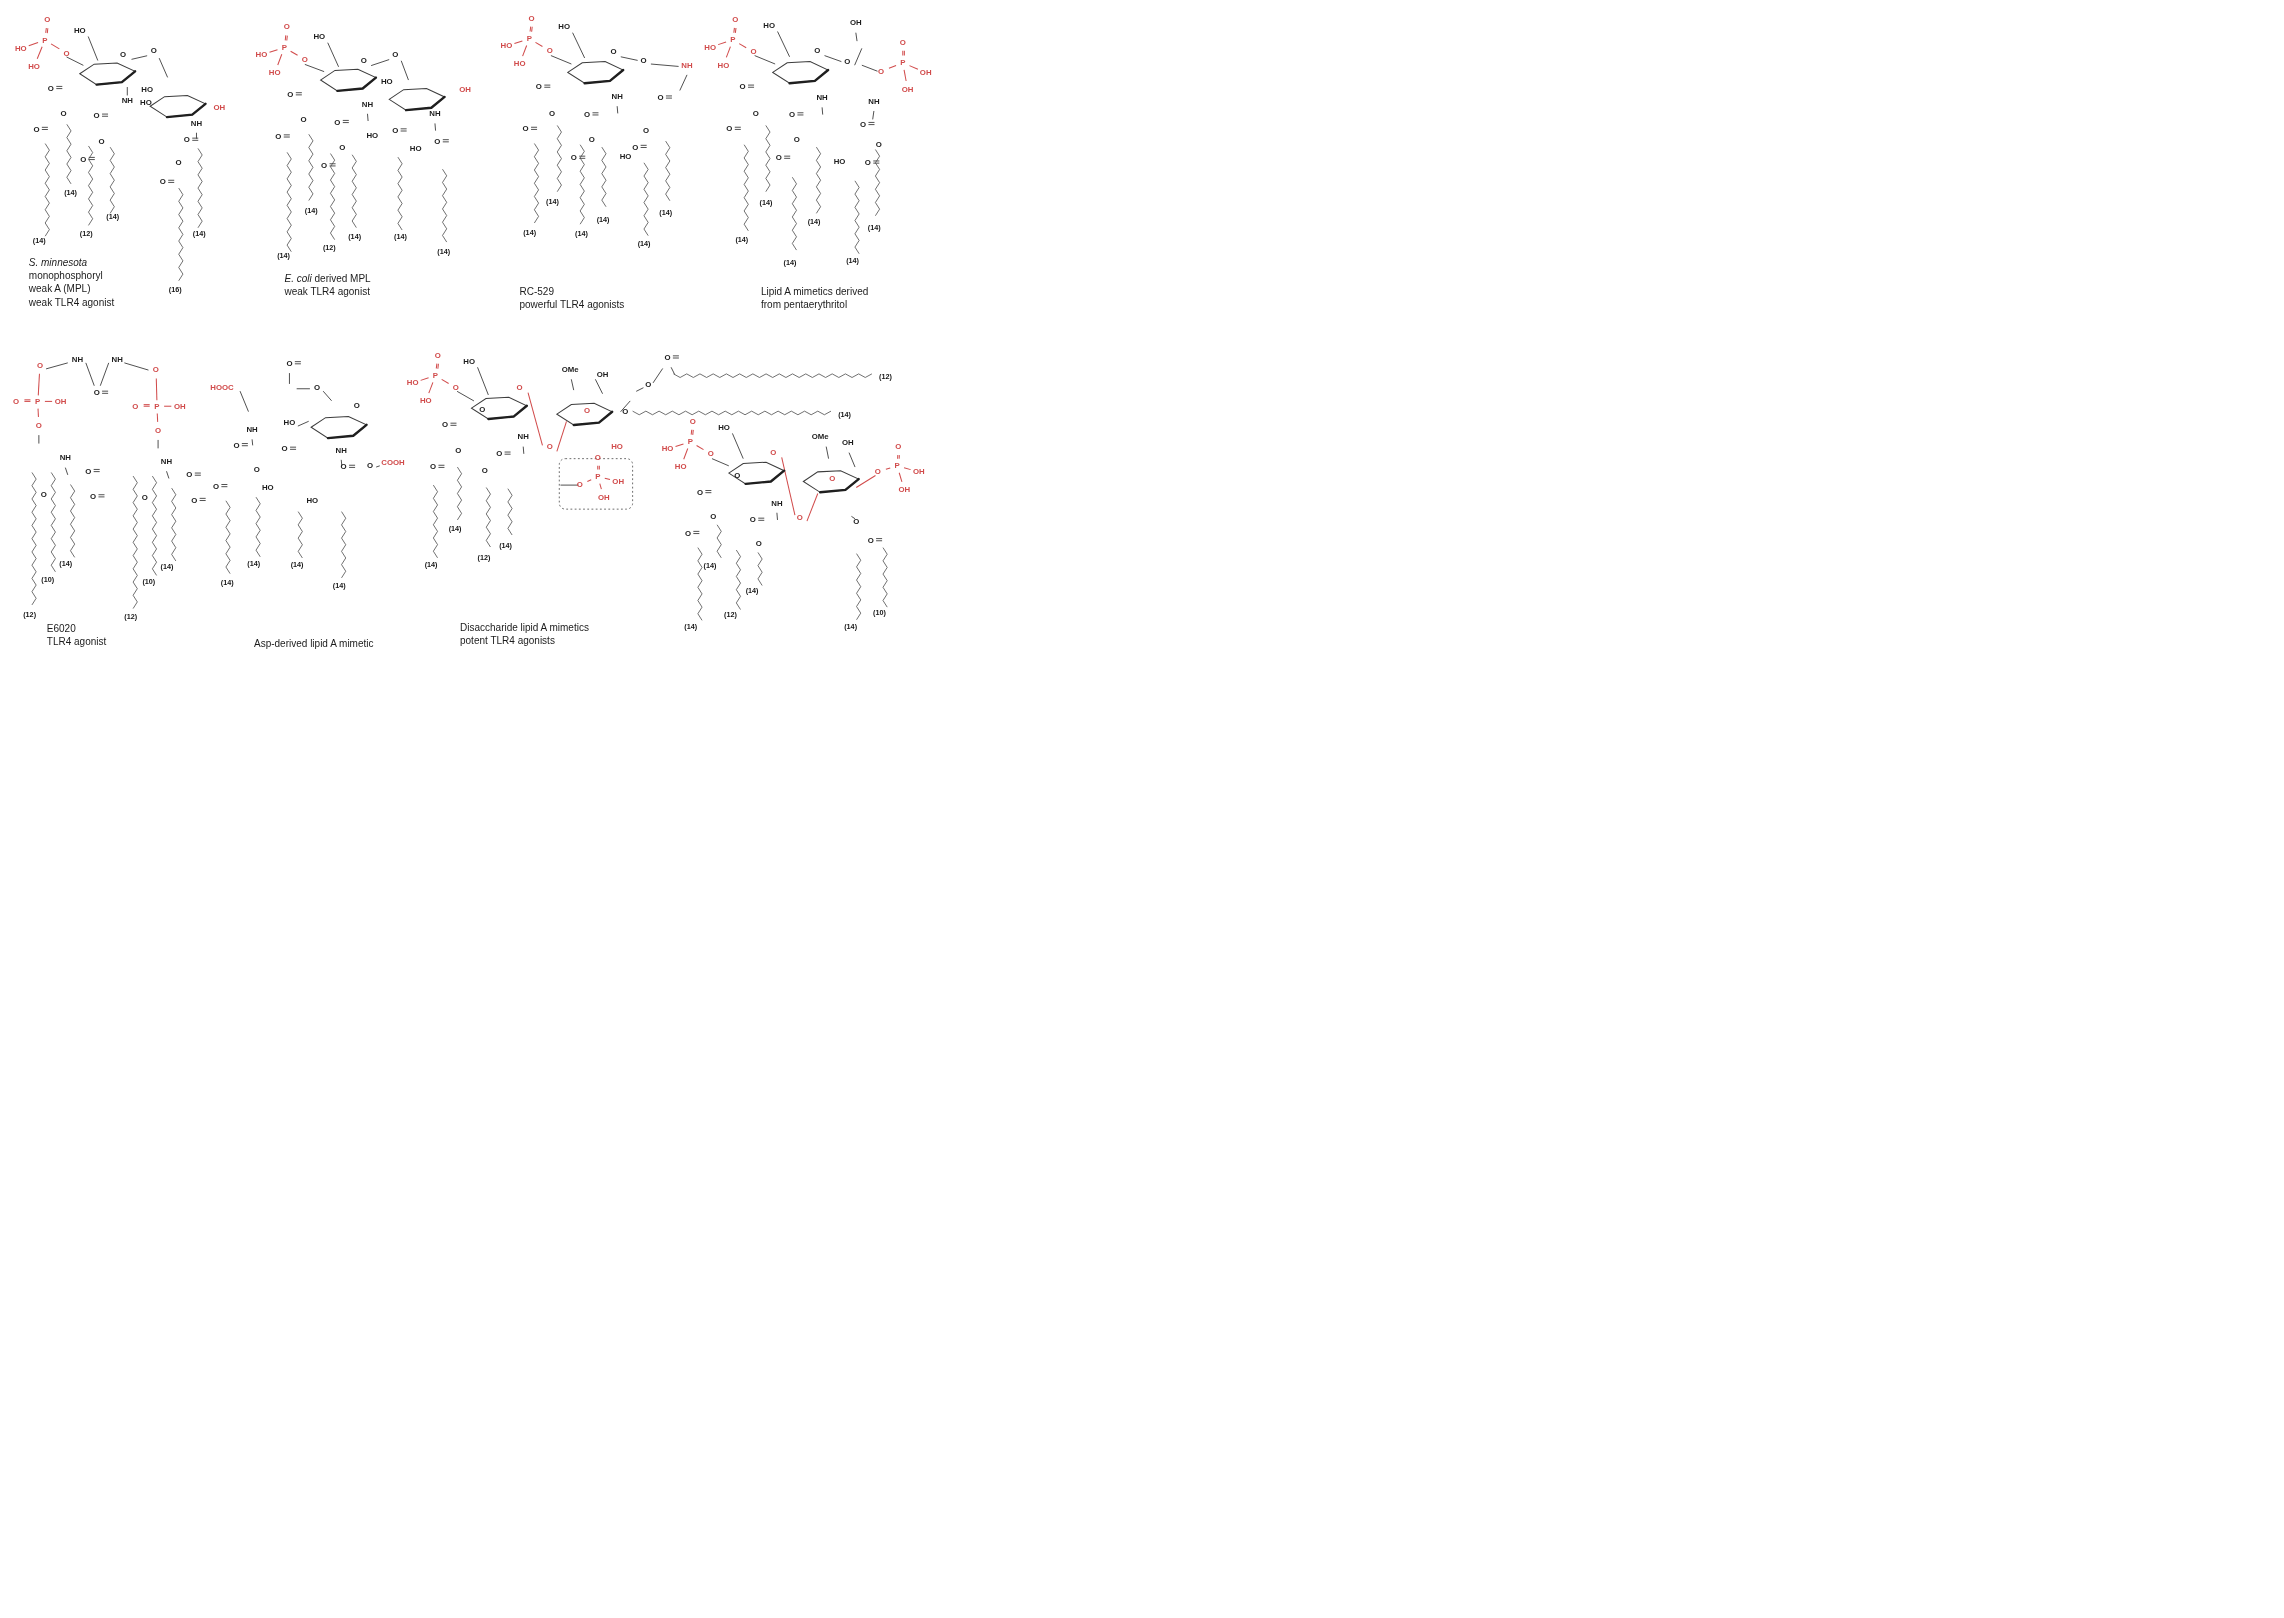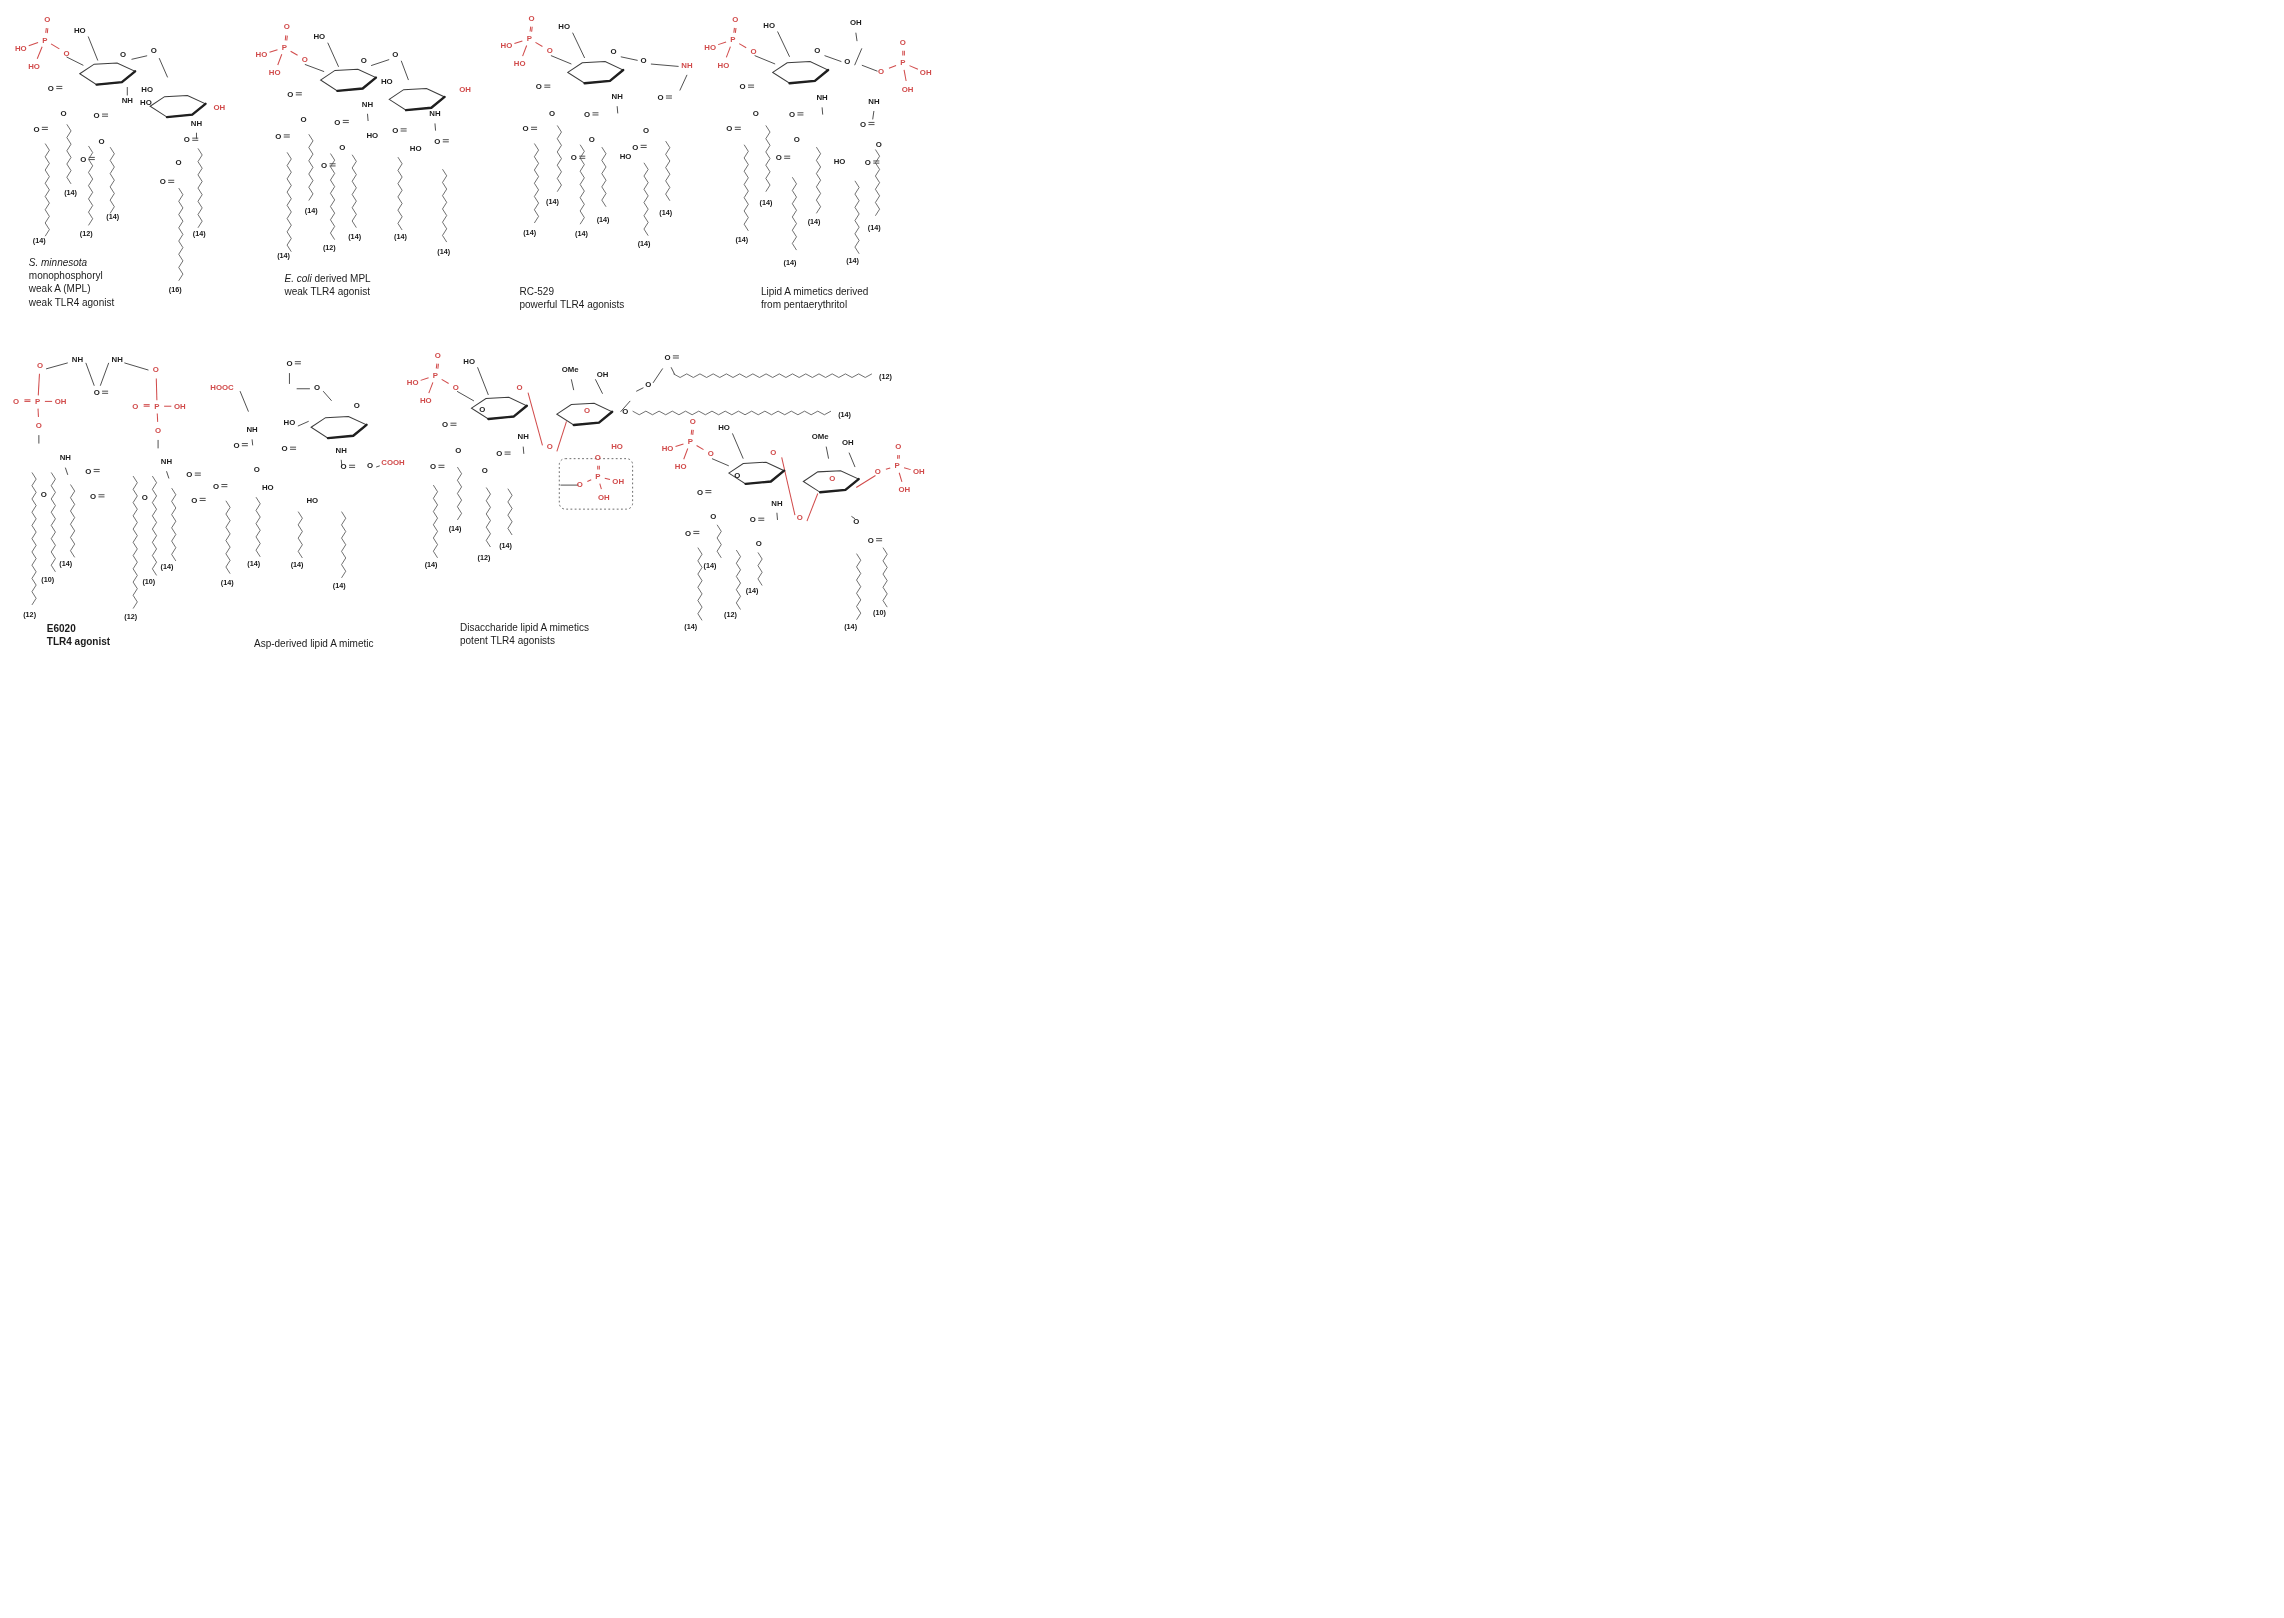--- a/index.html
+++ b/index.html
@@ -377,21 +377,21 @@
         <line x1="315" y1="214.6" x2="325" y2="214.6" class="bond"></line>
         <text x="64" y="250" class="atom">O</text>
         <text x="232" y="256" class="atom">O</text>
         <text x="146" y="254" class="atom">O</text>
         <line x1="155" y1="247" x2="165" y2="247" class="bond"></line>
         <line x1="155" y1="250.6" x2="165" y2="250.6" class="bond"></line>
         <text x="314" y="260" class="atom">O</text>
         <line x1="323" y1="253" x2="333" y2="253" class="bond"></line>
         <line x1="323" y1="256.6" x2="333" y2="256.6" class="bond"></line>
       </svg>
-    <div class="caption" style="left:42px;top:276px;font-weight:bold;">
+    <div class="caption" style="left:42px;top:276px;">
         <div class="cap-line"><span>E6020</span></div>
         <div class="cap-line"><span>TLR4 agonist</span></div>
       </div>
   </div>
   <div class="panel" style="left:199px;top:349px;width:214px;height:316px;">
     <svg class="mol" width="214" height="265" viewBox="0 0 355 440">
         <line x1="150" y1="40" x2="150" y2="58" class="bond"></line>
         <line x1="162" y1="66" x2="184" y2="66" class="bond"></line>
         <line x1="206" y1="70" x2="220" y2="86" class="bond"></line>
         <line x1="88" y1="150" x2="89" y2="160" class="bond"></line>

